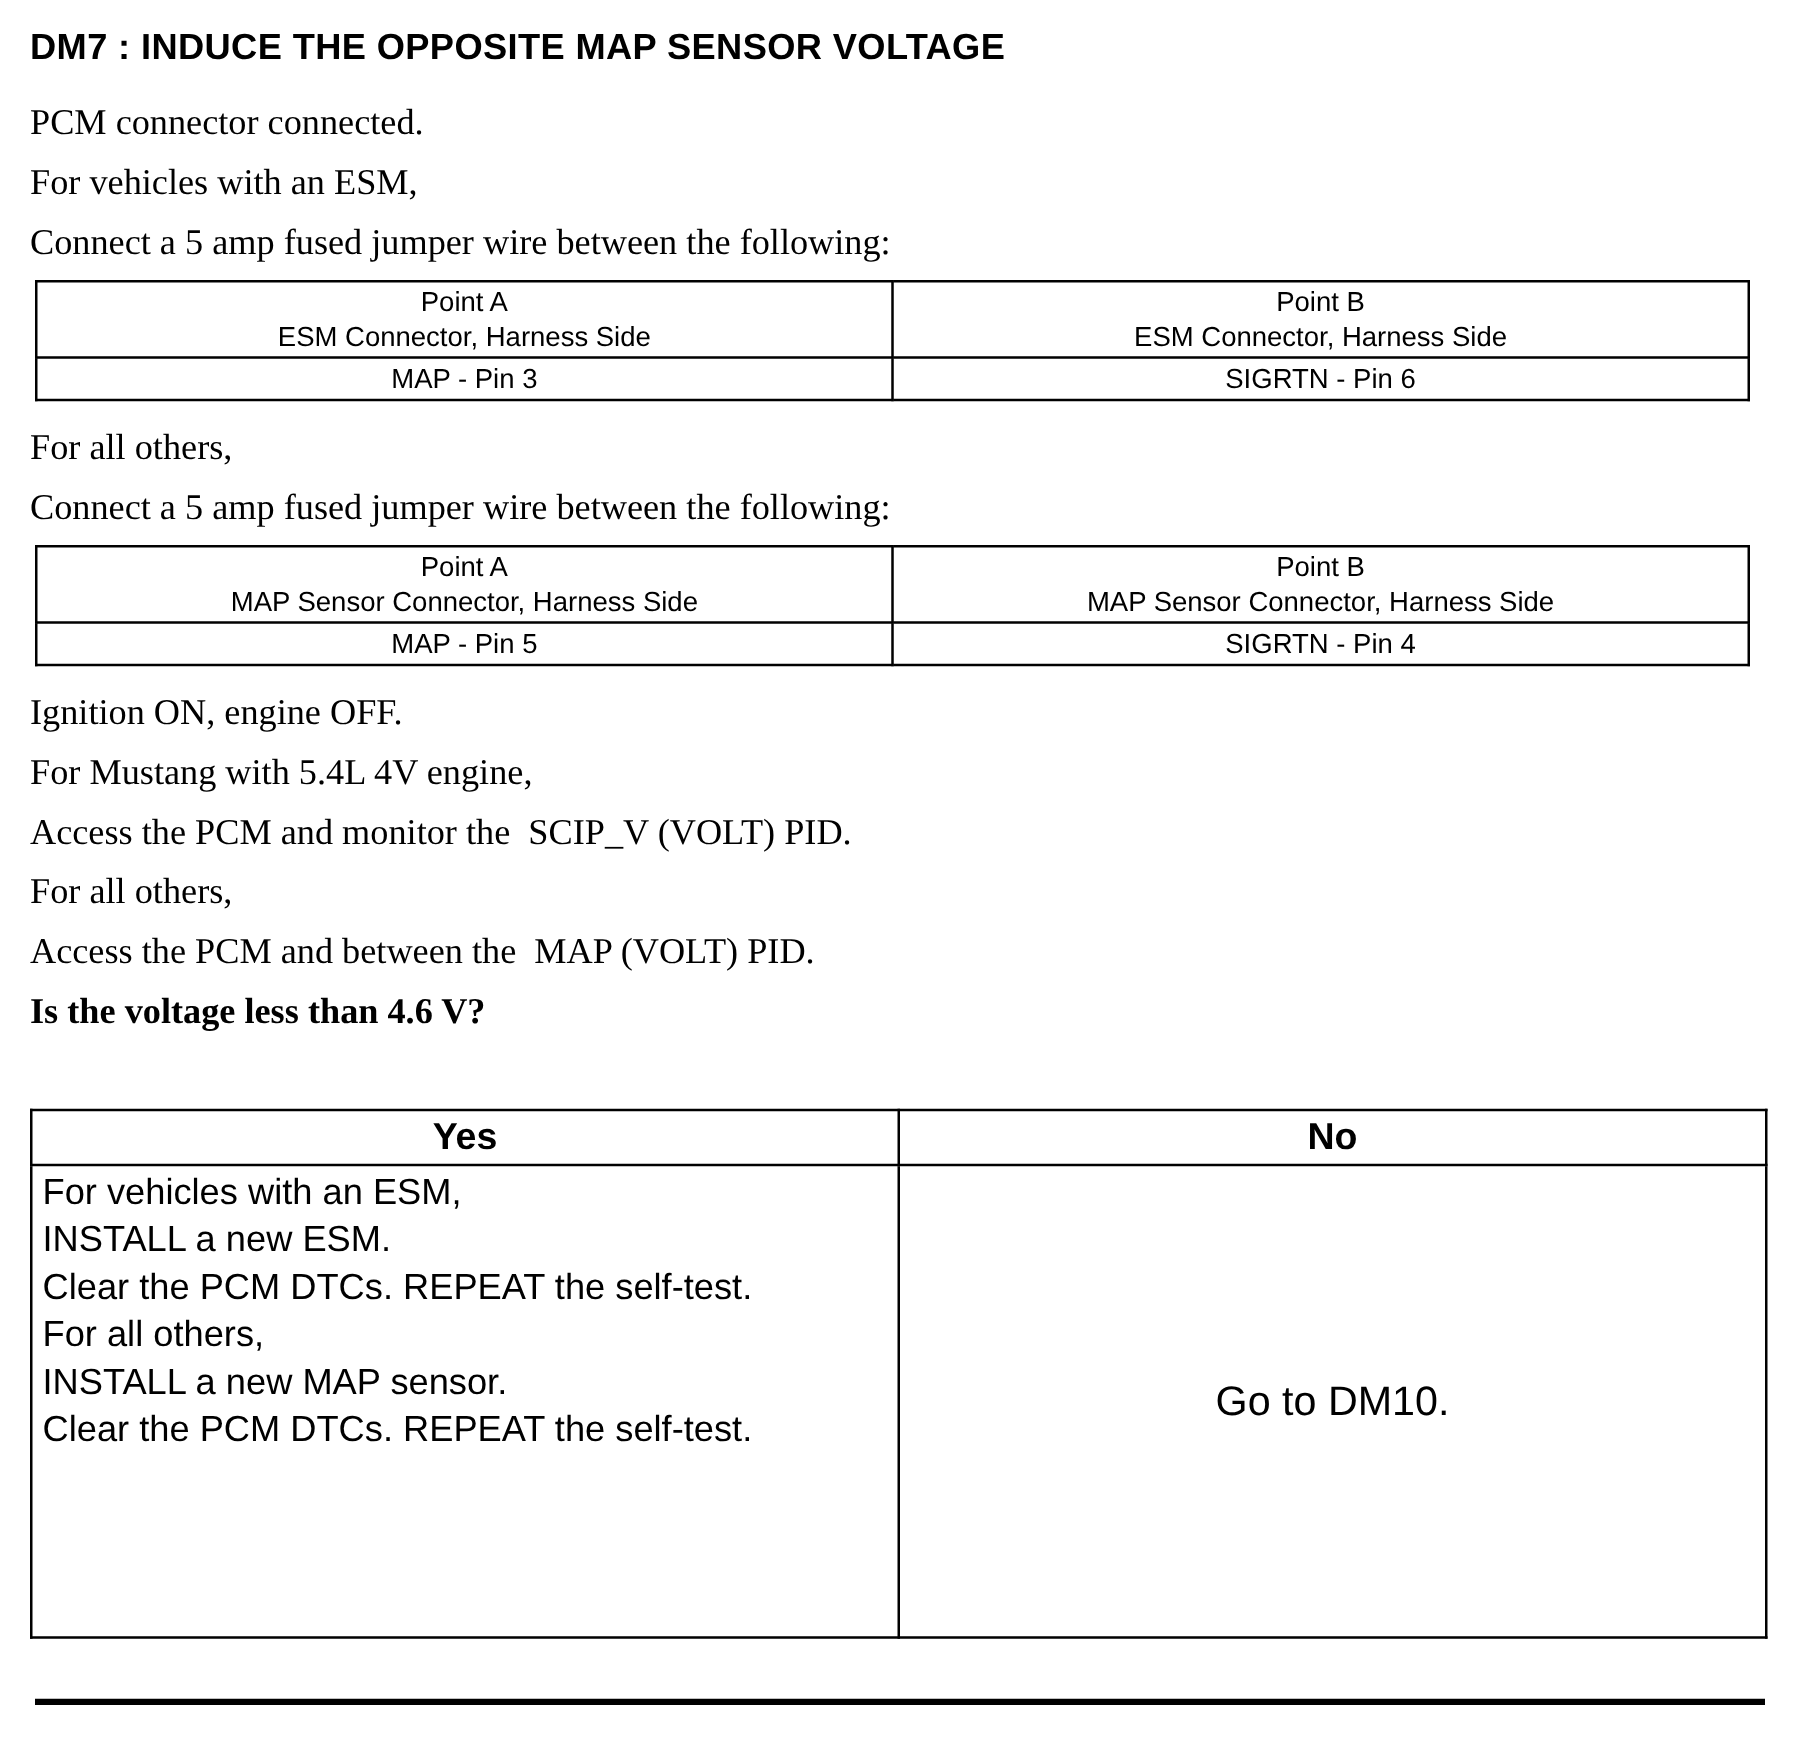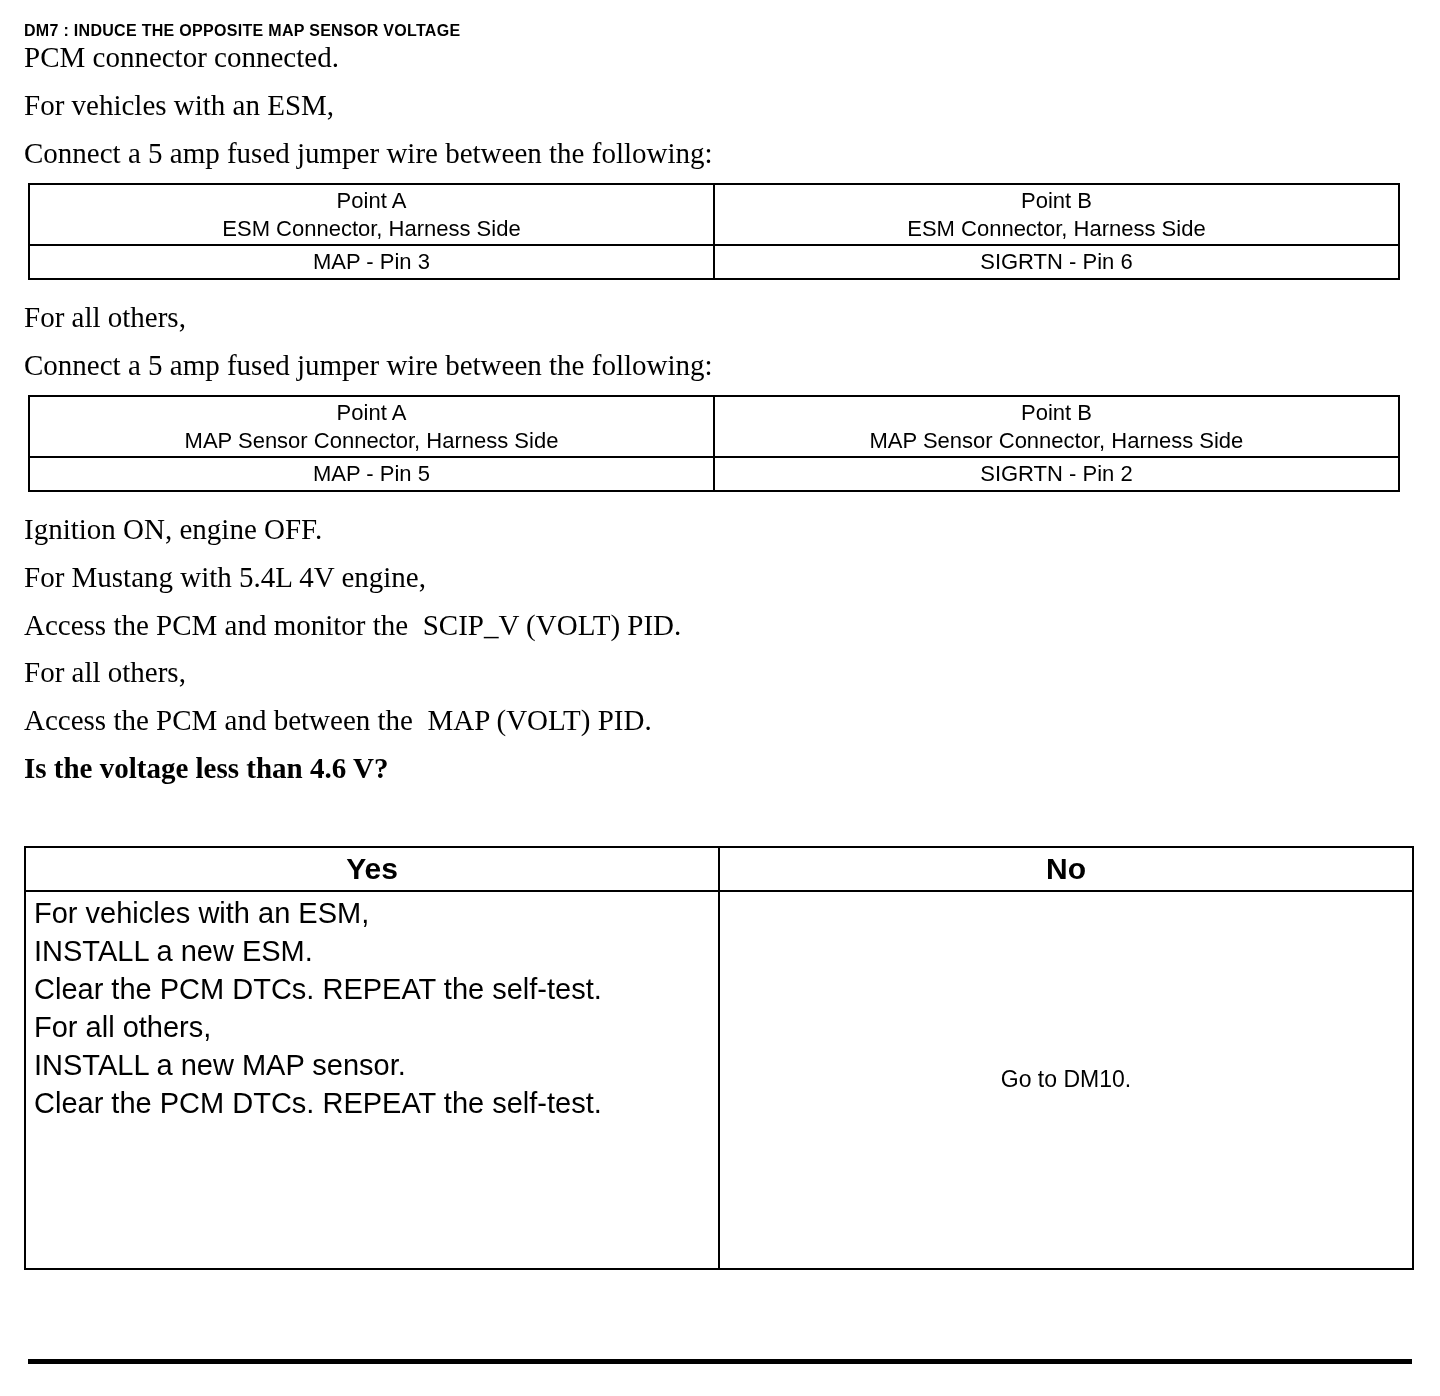--- a/index.html
+++ b/index.html
@@ -10,23 +10,24 @@
   }
   .page {
     width: 1440px;
     height: 1396px;
     position: relative;
     background: #fff;
     padding: 22px 26px 0 24px;
     overflow: hidden;
   }
   .title {
-    font-size: 16px;
+    font-size: 29px;
     font-weight: bold;
     letter-spacing: 0.3px;
+    margin-bottom: 26px;
   }
   .body-text {
     font-size: 29px;
     line-height: 1.2;
     margin: 0 0 13px 0;
     white-space: pre-wrap;
     font-family: Liberation Serif, serif;
   }
   .body-text.bold { font-weight: bold; }
 
@@ -65,21 +66,21 @@
   table.answer-table td.yes-cell {
     vertical-align: top;
     text-align: left;
     font-size: 29px;
     padding: 3px 8px;
     height: 378px;
   }
   table.answer-table td.no-cell {
     vertical-align: middle;
     text-align: center;
-    font-size: 23px;
+    font-size: 33px;
   }
   .yes-line { line-height: 1.31; }
 
   .bottom-rule {
     position: absolute;
     left: 28px;
     right: 28px;
     bottom: 32px;
     height: 5px;
     background: #000;
@@ -125,21 +126,21 @@
           <span class="th-line">Point A</span>
           <span class="th-line">MAP Sensor Connector, Harness Side</span>
         </td>
         <td>
           <span class="th-line">Point B</span>
           <span class="th-line">MAP Sensor Connector, Harness Side</span>
         </td>
       </tr>
       <tr>
         <td>MAP - Pin 5</td>
-        <td>SIGRTN - Pin 2</td>
+        <td>SIGRTN - Pin 4</td>
       </tr>
     </tbody>
   </table>
 
   <p class="body-text">Ignition ON, engine OFF.</p>
   <p class="body-text">For Mustang with 5.4L 4V engine,</p>
   <p class="body-text">Access the PCM and monitor the  SCIP_V (VOLT) PID.</p>
   <p class="body-text">For all others,</p>
   <p class="body-text">Access the PCM and between the  MAP (VOLT) PID.</p>
   <p class="body-text bold">Is the voltage less than 4.6 V?</p>

